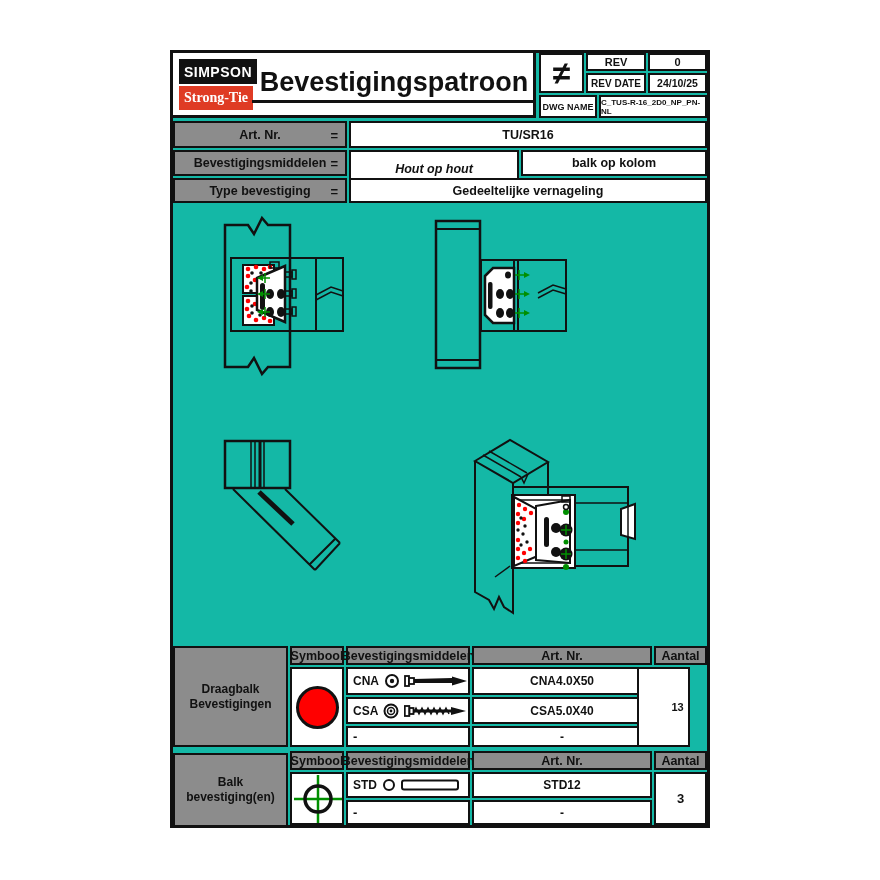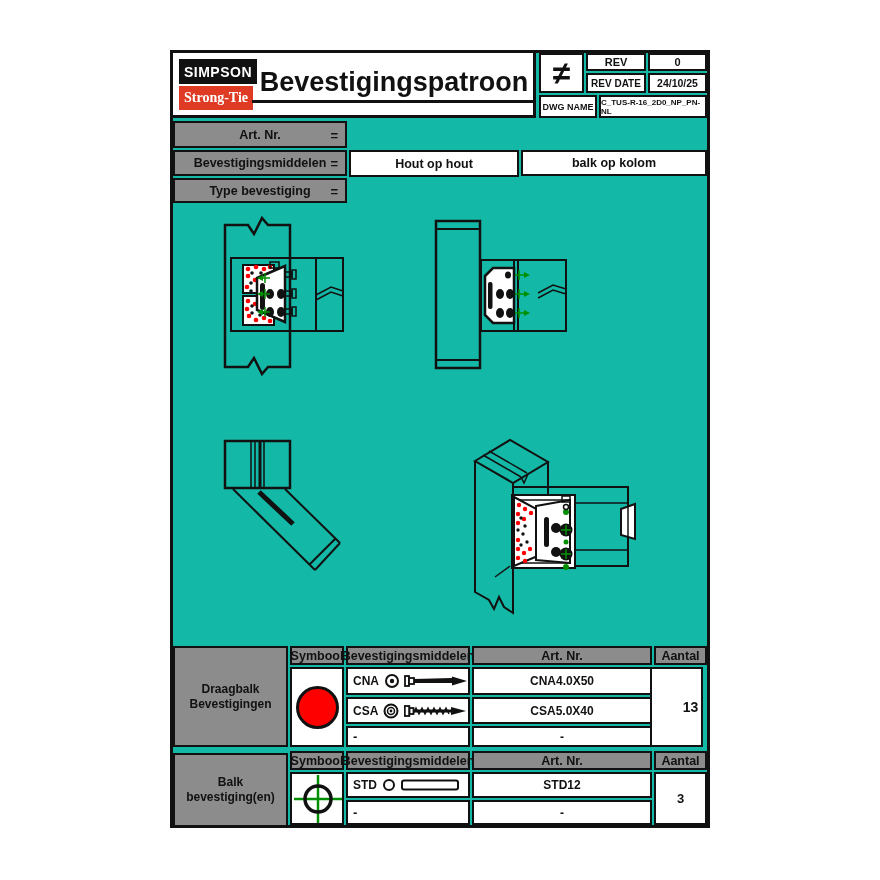--- a/index.html
+++ b/index.html
@@ -47,36 +47,38 @@
   <div class="cell" style="left:475px;top:20px;width:59px;height:20px;font-size:10.5px;">24/10/25</div>
   <div class="cell" style="left:366px;top:42px;width:58px;height:23px;font-size:9px;">DWG NAME</div>
   <div class="cell" style="left:426px;top:42px;width:108px;height:23px;font-size:8px;">C_TUS-R-16_2D0_NP_PN-NL</div>
 
   <div class="cell gray" style="left:0;top:68px;width:174px;height:27px;">
     <div class="lblwrap">
         <span>Art. Nr.</span>
         <span class="eq">=</span>
       </div>
   </div>
+  <div class="cell hdrcell" style="left:176px;top:68px;width:358px;height:27px;">TU/SR16</div>
 
   <div class="cell gray" style="left:0;top:97px;width:174px;height:26px;">
     <div class="lblwrap">
         <span>Bevestigingsmiddelen</span>
         <span class="eq">=</span>
       </div>
   </div>
-  <div class="cell hdrcell" style="left:176px;top:97px;width:170px;height:27px;">Hout op hout</div>
+  <div class="cell hdrcell" style="left:176px;top:97px;width:170px;height:38px;font-style:italic;">Hout op hout</div>
   <div class="cell hdrcell" style="left:348px;top:97px;width:186px;height:26px;">balk op kolom</div>
 
   <div class="cell gray" style="left:0;top:125px;width:174px;height:25px;">
     <div class="lblwrap">
         <span>Type bevestiging</span>
         <span class="eq">=</span>
       </div>
   </div>
+  <div class="cell hdrcell" style="left:176px;top:125px;width:358px;height:25px;">Gedeeltelijke vernageling</div>
 
   <svg style="position:absolute;left:0;top:150px;" width="534" height="443" viewBox="0 0 534 443">
 
     <g stroke="#111" fill="none" stroke-width="2">
       <rect x="58" y="55" width="112" height="73"></rect>
       <line x1="143" y1="55" x2="143" y2="128"></line>
       <path d="M143,92 L158,84 L170,88 M143,97 L158,89 L170,93" stroke-width="1.5"></path>
       <path d="M52,22 L75,22 L81,31 L89,15 L95,22 L117,22 L117,164 L95,164 L89,171 L81,155 L75,164 L52,164 Z" stroke-width="2.5"></path>
       <rect x="70" y="62" width="31" height="28" fill="#fff"></rect>
       <rect x="70" y="93" width="31" height="29" fill="#fff"></rect>
@@ -265,21 +267,21 @@
     </svg>
   </div>
   <div class="cell frow" style="left:173px;top:673px;width:124px;height:21px;">
     <span class="dash">-</span>
   </div>
 
   <div class="cell" style="left:299px;top:614px;width:180px;height:28px;font-size:12px;">CNA4.0X50</div>
   <div class="cell" style="left:299px;top:644px;width:180px;height:27px;font-size:12px;">CSA5.0X40</div>
   <div class="cell" style="left:299px;top:673px;width:180px;height:21px;font-size:12px;">-</div>
 
-  <div class="cell" style="left:477px;top:614px;width:53px;height:80px;font-size:14px;padding-left:28px;">13</div>
+  <div class="cell" style="left:464px;top:614px;width:53px;height:80px;font-size:11px;padding-left:28px;">13</div>
 
   <div class="cell gray grouplabel" style="left:0;top:700px;width:115px;height:74px;">
     <div>Balk</div>
     <div>bevestiging(en)</div>
   </div>
   <div class="cell gray hdrcell" style="left:117px;top:698px;width:54px;height:19px;">Symbool</div>
   <div class="cell gray hdrcell" style="left:173px;top:698px;width:124px;height:19px;">Bevestigingsmiddelen</div>
   <div class="cell gray hdrcell" style="left:299px;top:698px;width:180px;height:19px;">Art. Nr.</div>
   <div class="cell gray hdrcell" style="left:481px;top:698px;width:53px;height:19px;">Aantal</div>
 

